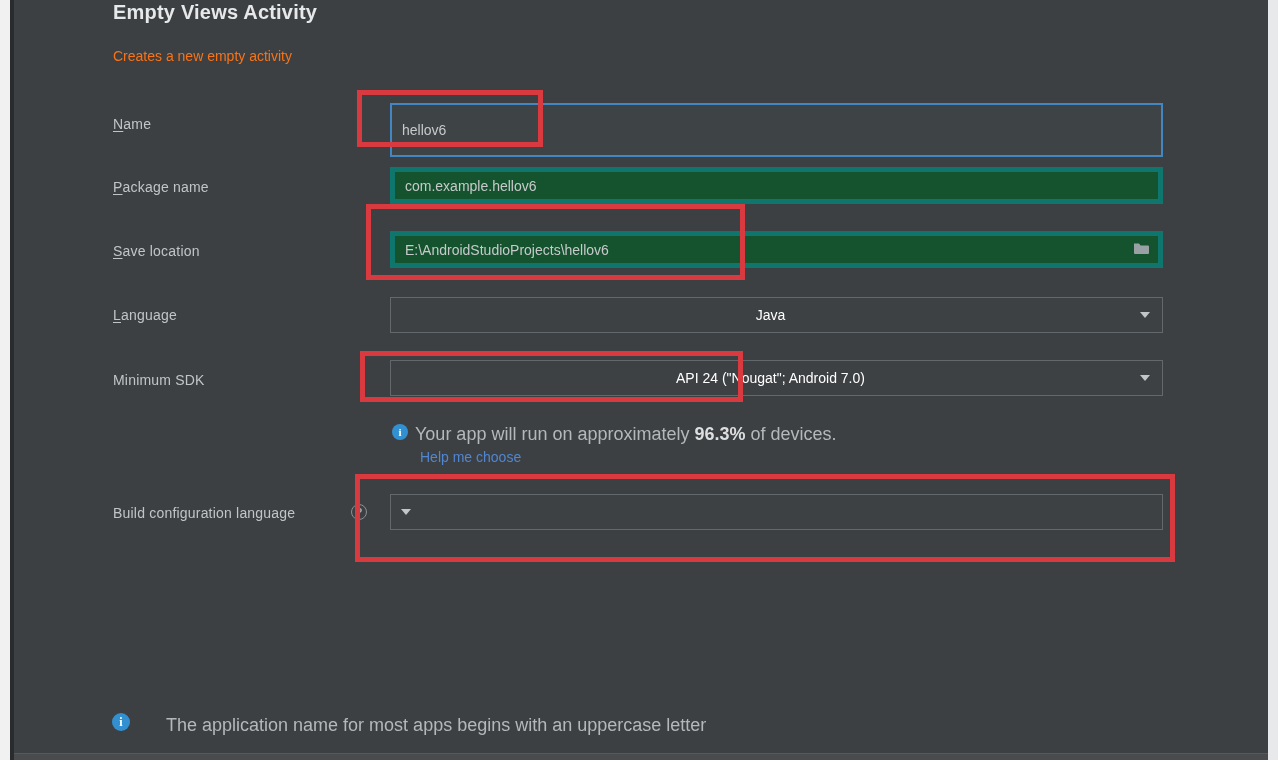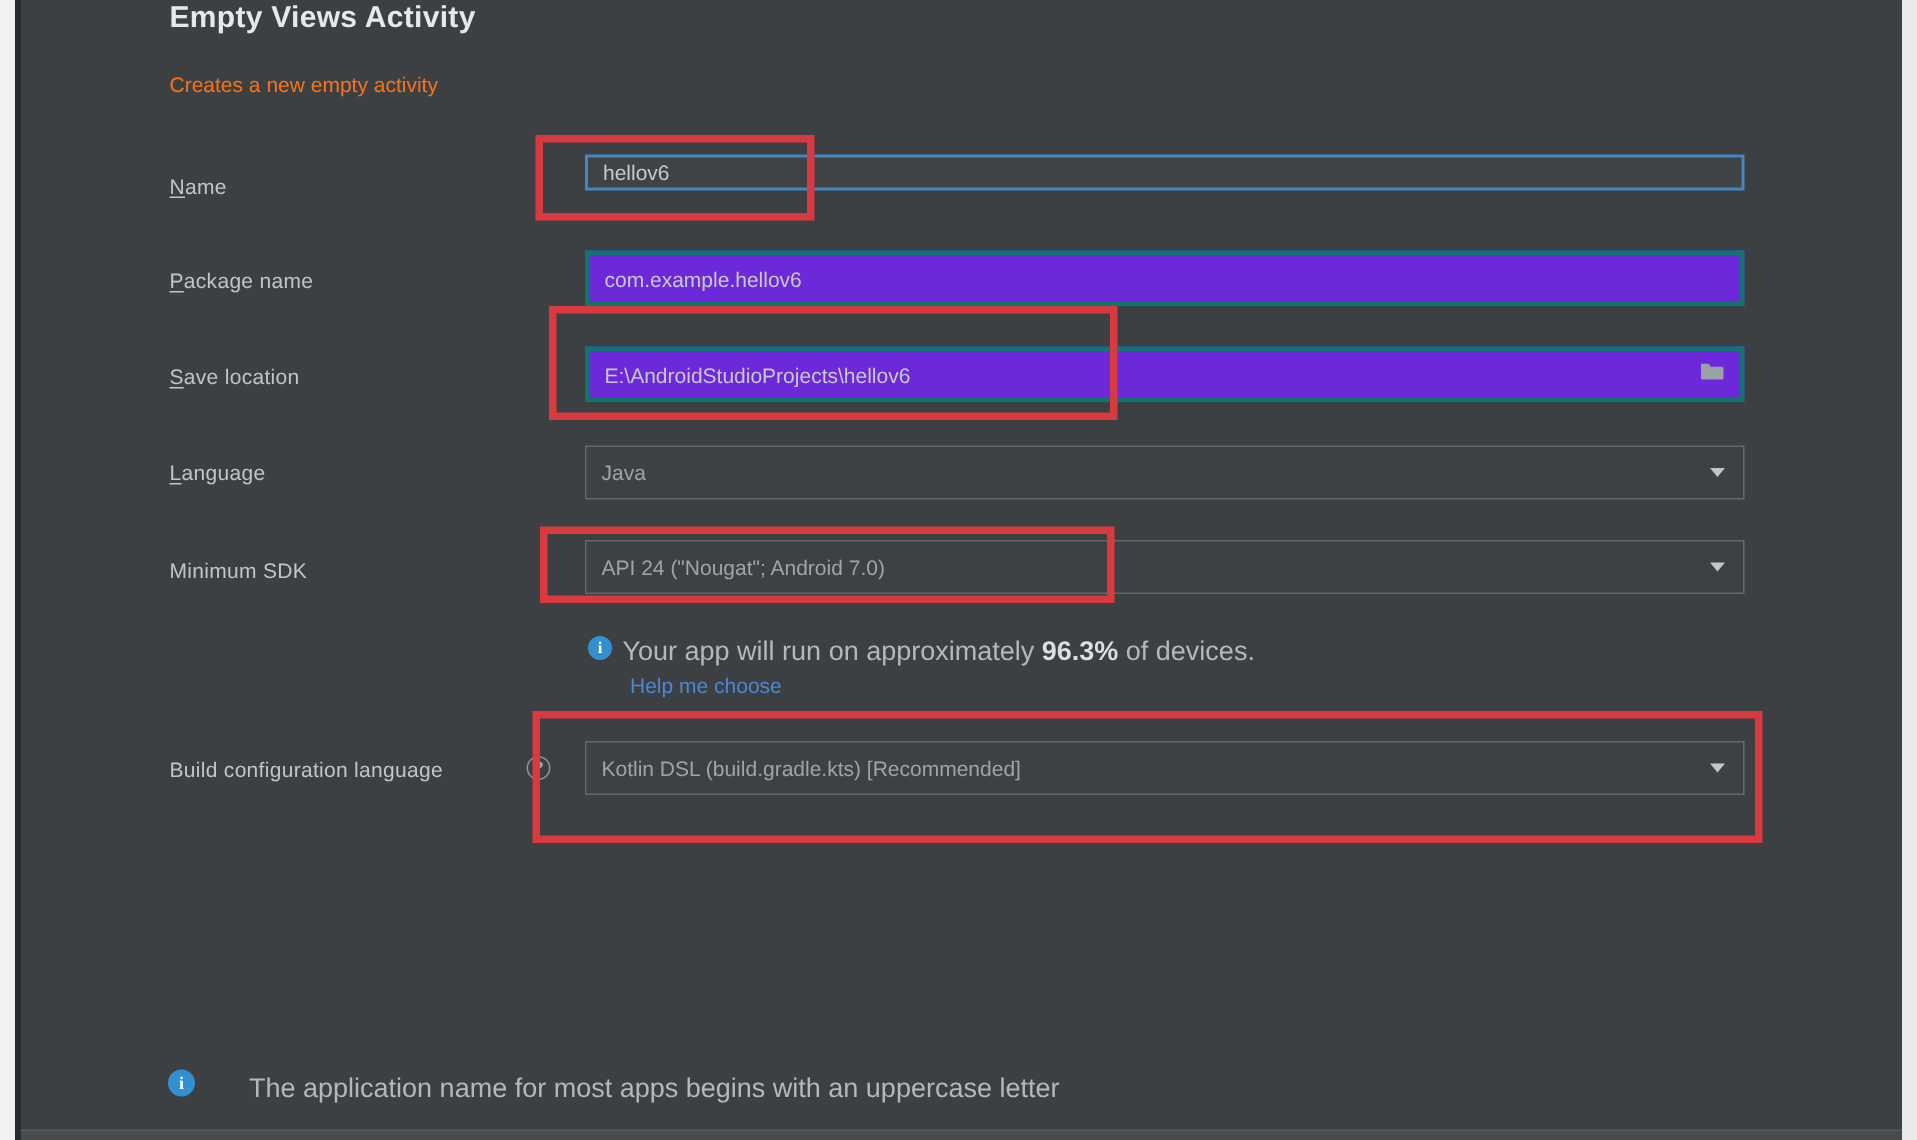--- a/index.html
+++ b/index.html
@@ -23,33 +23,33 @@
     font-size:14px;color:#f97316;
   }
   .flabel{
     position:absolute;left:113px;
     font-size:14px;color:#c2c5c7;letter-spacing:.2px;
   }
   .mn{text-decoration:underline;text-underline-offset:2px;}
 
   .tfield{
     position:absolute;left:390px;width:773px;box-sizing:border-box;
-    background:#6d28d9;border:3px solid #0f766e;
+    background:#14532d;border:5px solid #0f766e;
     color:#c7cacb;font-size:14px;font-family:"Liberation Sans",sans-serif;
     padding:0 10px;outline:none;
   }
   .tfield.focused{border:2px solid #4486c2;background:#3e4345;}
 
   .combo{
     position:absolute;left:390px;width:773px;height:36px;box-sizing:border-box;
     background:#3e4144;border:1px solid #62686b;
     display:flex;align-items:center;
     padding:0 10px;cursor:default;
   }
-  .combo .cval{font-size:14px;color:#a3a3a3;flex:1;}
+  .combo .cval{font-size:14px;color:#ffffff;flex:1;text-align:center;}
   .combo .arrow{
     width:0;height:0;border-left:5px solid transparent;border-right:5px solid transparent;
     border-top:6px solid #c3c6c8;margin-right:2px;
   }
   .folder-btn{
     position:absolute;left:1126px;width:30px;height:24px;
     display:flex;align-items:center;justify-content:center;
   }
 
   .info-icon{
@@ -83,21 +83,21 @@
 
 <div class="edge-left-white"></div>
 <div class="edge-left-dark"></div>
 <div class="edge-right-white"></div>
 <div class="footer-band"></div>
 
 <div class="title">Empty Views Activity</div>
 <div class="subtitle">Creates a new empty activity</div>
 
 <div class="flabel" style="top:116px;"><span class="mn">N</span><span>ame</span></div>
-<input class="tfield focused" style="top: 103px; height: 24px;" value="hellov6">
+<input class="tfield focused" style="top: 103px; height: 54px;" value="hellov6">
 
 <div class="flabel" style="top:179px;"><span class="mn">P</span><span>ackage name</span></div>
 <input class="tfield" style="top: 167px; height: 37px;" value="com.example.hellov6">
 
 <div class="flabel" style="top:243px;"><span class="mn">S</span><span>ave location</span></div>
 <input class="tfield" style="top: 231px; height: 37px; padding-right: 22px;" value="E:\AndroidStudioProjects\hellov6">
 <div class="folder-btn" style="top:238px;">
   <span>
     <svg width="17" height="13" viewBox="0 0 17 13">
         <path d="M1 1.5 h5 l1.6 2 H15 a1 1 0 0 1 1 1 V11 a1 1 0 0 1 -1 1 H2 a1 1 0 0 1 -1 -1 Z" fill="#9aa1a5"></path>
@@ -119,21 +119,20 @@
 
 <div class="info-icon" style="left:392px;top:424px;">i</div>
 <div class="notice-text" style="left:415px;top:424px;">
   <span>Your app will run on approximately </span><b>96.3%</b><span> of devices.</span>
 </div>
 <div class="link" style="left:420px;top:449px;">Help me choose</div>
 
 <div class="flabel" style="top:505px;">Build configuration language</div>
 <div class="help-icon" style="left:351px;top:504px;">?</div>
 <div class="combo" style="top:494px;">
-  <span class="cval">Kotlin DSL (build.gradle.kts) [Recommended]</span>
   <span class="arrow"></span>
 </div>
 
 <div class="info-icon" style="left:112px;top:713px;width:18px;height:18px;font-size:12px;">i</div>
 <div class="notice-text" style="left:150px;top:715px;margin-left:16px;">The application name for most apps begins with an uppercase letter</div>
 
 <div class="anno" style="left:357px;top:90px;width:186px;height:57px;"></div>
 <div class="anno" style="left:366px;top:204px;width:379px;height:76px;"></div>
 <div class="anno" style="left:360px;top:351px;width:383px;height:51px;"></div>
 <div class="anno" style="left:355px;top:474px;width:820px;height:88px;"></div>

